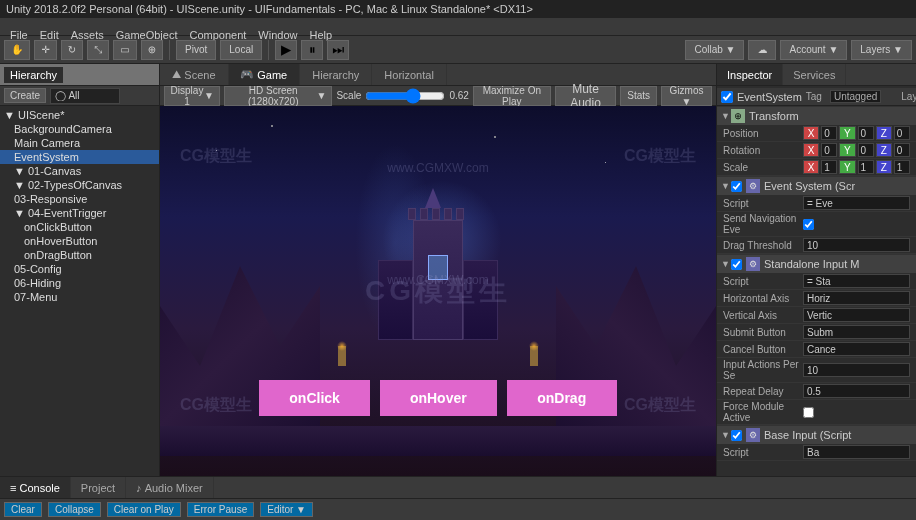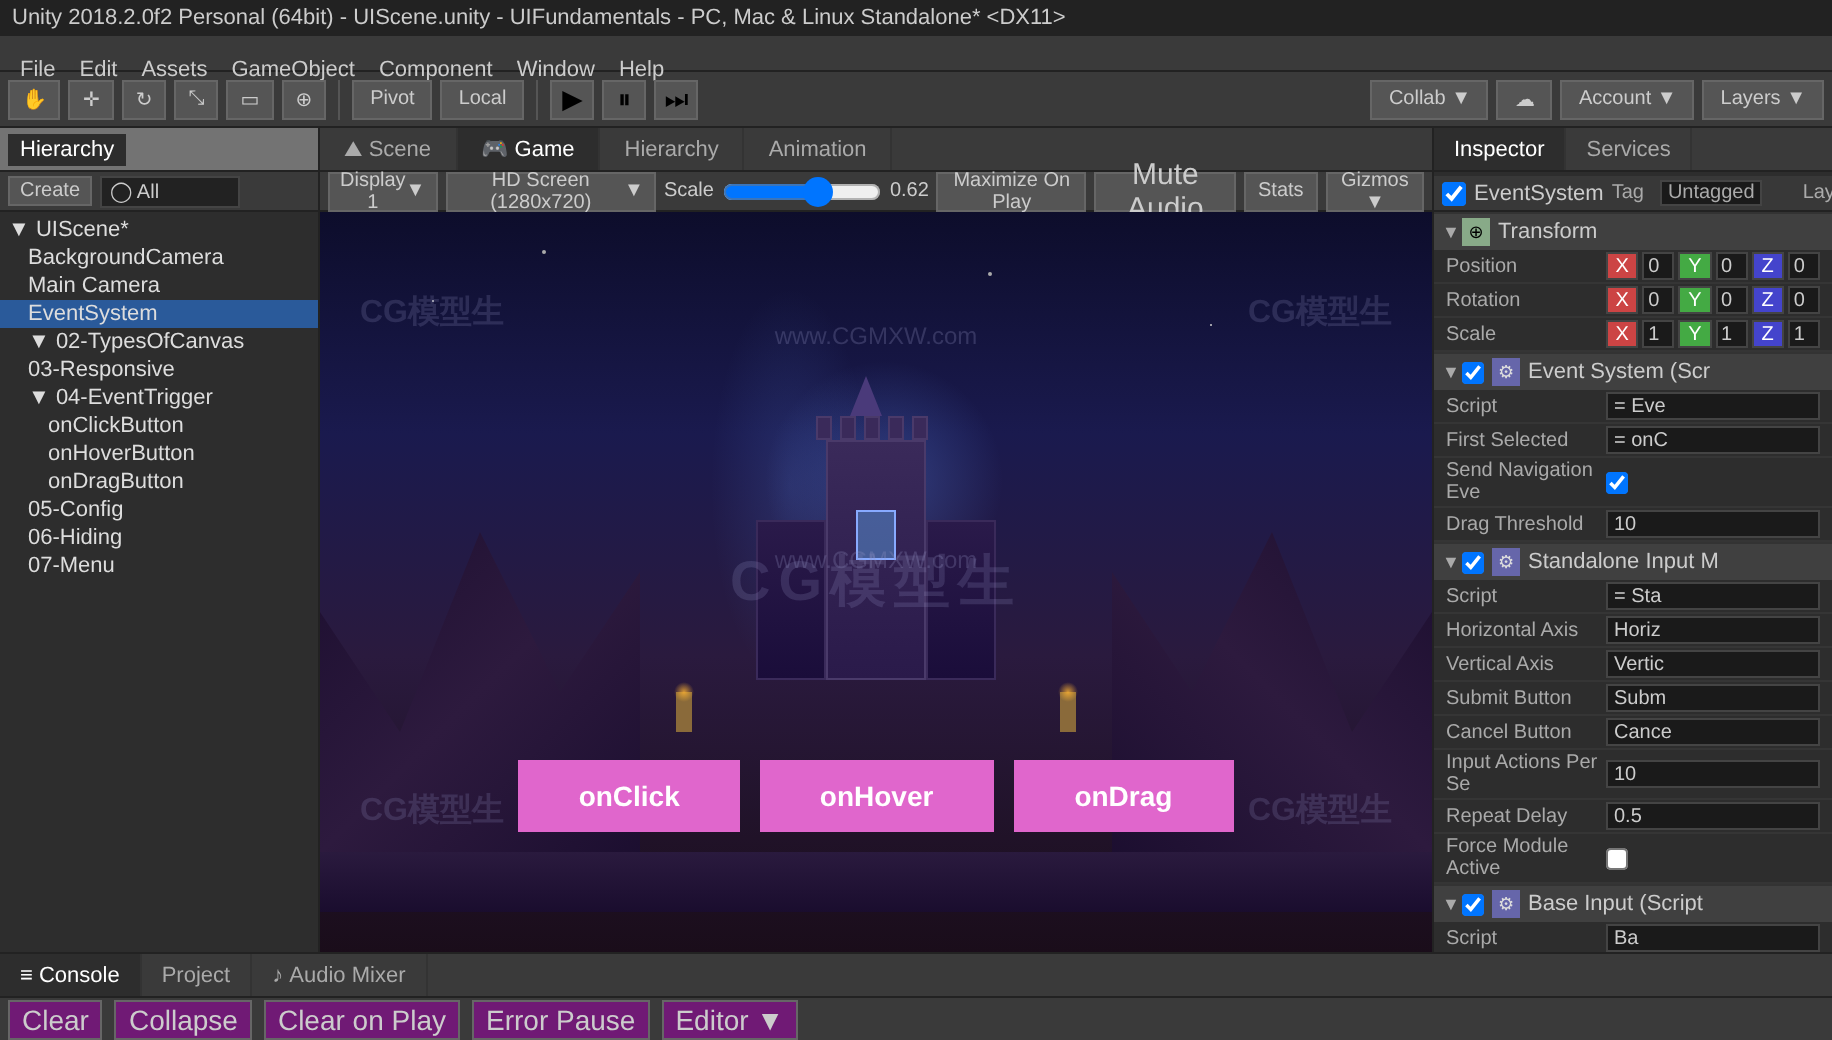--- a/index.html
+++ b/index.html
@@ -338,24 +338,24 @@
       height: 22px;
       background: #3a3a3a;
       display: flex;
       align-items: center;
       padding: 0 4px;
       gap: 6px;
       border-top: 1px solid #222;
       font-size: 10px;
     }
     .bottom-btn {
-      background: #701a75;
+      background: #0369a1;
       border: 1px solid #666;
       color: #ccc;
-      font-size: 14px;
+      font-size: 10px;
       padding: 1px 6px;
       cursor: pointer;
     }
 
     
     ::-webkit-scrollbar { width: 6px; }
     ::-webkit-scrollbar-track { background: #2a2a2a; }
     ::-webkit-scrollbar-thumb { background: #555; }
   </style>
 </head>
@@ -431,20 +431,24 @@
       <div class="tree-item">
         <span class="tree-indent" style="width:14px"></span>
         <span class="tree-label">Main Camera</span>
       </div>
       <div class="tree-item selected">
         <span class="tree-indent" style="width:14px"></span>
         <span class="tree-label">EventSystem</span>
       </div>
       <div class="tree-item">
         <span class="tree-indent" style="width:14px"></span>
+        <span class="tree-label">▼ 01-Canvas</span>
+      </div>
+      <div class="tree-item">
+        <span class="tree-indent" style="width:14px"></span>
         <span class="tree-label">▼ 02-TypesOfCanvas</span>
       </div>
       <div class="tree-item">
         <span class="tree-indent" style="width:14px"></span>
         <span class="tree-label">03-Responsive</span>
       </div>
       <div class="tree-item">
         <span class="tree-indent" style="width:14px"></span>
         <span class="tree-label">▼ 04-EventTrigger</span>
       </div>
@@ -482,38 +486,38 @@
         <span>Scene</span>
       </div>
       <div class="view-tab active">
         <span>🎮</span>&nbsp;
         <span>Game</span>
       </div>
       <div class="view-tab">
         <span>Hierarchy</span>
       </div>
       <div class="view-tab">
-        <span>Animation</span>
+        <span>Horizontal</span>
       </div>
     </div>
     <div class="view-toolbar">
       <button class="toolbar-btn" style="font-size:10px; padding:1px 5px;">
         <span>Display 1</span> ▼
       </button>
       <button class="toolbar-btn" style="font-size:10px; padding:1px 5px;">
         <span>HD Screen (1280x720)</span> ▼
       </button>
       <span>Scale</span>
       <input type="range" style="width: 80px; height: 12px;" min="0" max="1" step="0.01" value="0.62">
       <span>0.62</span>
       <div style="margin-left:auto; display:flex; gap:4px;">
         <button class="toolbar-btn" style="font-size:10px;">
           <span>Maximize On Play</span>
         </button>
-        <button class="toolbar-btn" style="font-size:15px;">
+        <button class="toolbar-btn" style="font-size:12px;">
           <span>Mute Audio</span>
         </button>
         <button class="toolbar-btn" style="font-size:10px;">
           <span>Stats</span>
         </button>
         <button class="toolbar-btn" style="font-size:10px;">
           <span>Gizmos ▼</span>
         </button>
       </div>
     </div>
@@ -652,24 +656,20 @@
 
       <div class="component-header">
         <span class="component-arrow">▼</span>
         <input type="checkbox" checked="" style="margin-right: 4px; width: 11px; height: 11px;">
         <span style="width:14px; height:14px; background:#66a; margin-right:4px; font-size:9px; display:flex; align-items:center; justify-content:center;">⚙</span>
         <span class="component-name">Event System (Scr</span>
       </div>
       <div class="prop-row">
         <span class="prop-label">Script</span>
         <div class="prop-value" style="cursor:pointer;">= Eve</div>
-      </div>
-      <div class="prop-row">
-        <span class="prop-label">First Selected</span>
-        <div class="prop-value" style="cursor:pointer;">= onC</div>
       </div>
       <div class="prop-row">
         <span class="prop-label">Send Navigation Eve</span>
         <input type="checkbox" checked="" style="width: 11px; height: 11px;">
       </div>
       <div class="prop-row">
         <span class="prop-label">Drag Threshold</span>
         <div class="prop-value">10</div>
       </div>
 

